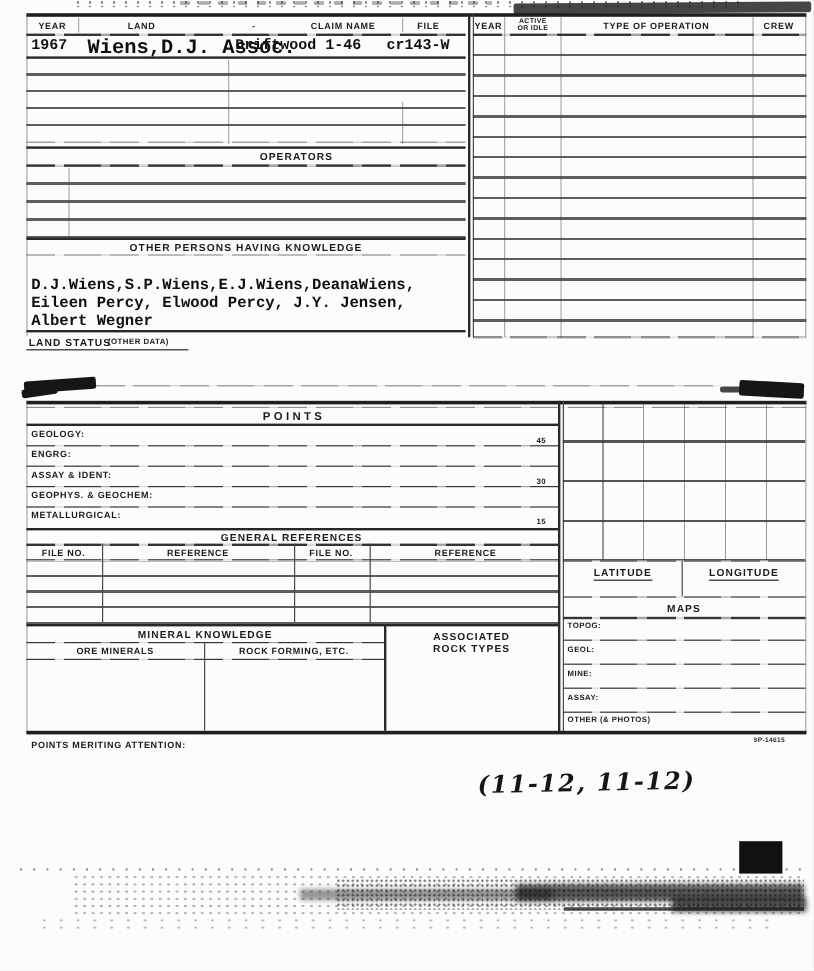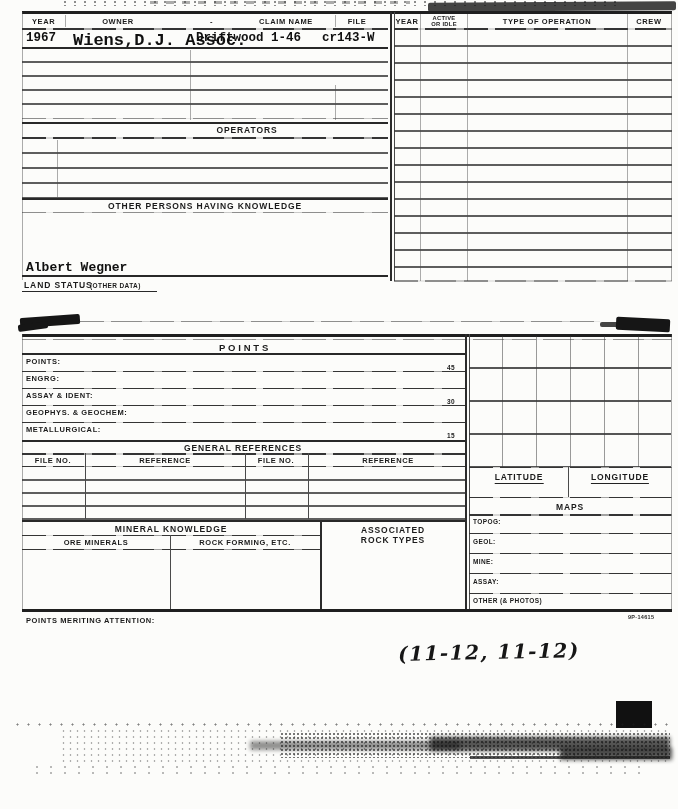--- a/index.html
+++ b/index.html
@@ -49,21 +49,21 @@
 <div class="page">
 
   <div class="speck" style="left:60px;top:0;width:560px;height:6px;background-size:10px 4px;opacity:.5;"></div>
   <div class="abs" style="left:150px;top:1px;width:260px;height:3px;opacity:.4;background:repeating-linear-gradient(90deg,#333 0 8px,transparent 8px 16px);"></div>
   <div class="blot" style="left:428px;top:2px;width:248px;height:9px;opacity:.8;transform:skewY(-.4deg);"></div>
 
   <div class="ln thick" style="left:22px;top:11px;width:650px;"></div>
   <div class="vln faint" style="left:22px;top:12px;height:268px;"></div>
 
   <span class="abs lbl s7" style="left:32px;top:17px;">YEAR</span>
-  <span class="abs lbl s7 ctr" style="left:118px;top:17px;">OWNER</span>
+  <span class="abs lbl s7 ctr" style="left:118px;top:17px;">LAND</span>
   <span class="abs lbl s7" style="left:210px;top:17px;">-</span>
   <span class="abs lbl s7 ctr" style="left:263px;top:17px;margin-left:23px;">CLAIM NAME</span>
   <span class="abs lbl s7 ctr" style="left:357px;top:17px;">FILE</span>
   <div class="vln faint" style="left:65px;top:15px;height:12px;"></div>
   <div class="vln faint" style="left:335px;top:15px;height:12px;"></div>
   <div class="ln" style="left:22px;top:28px;width:366px;"></div>
 
   <span class="abs type" style="left:26px;top:31px;font-size:12.5px;">1967</span>
   <span class="abs type" style="left:73px;top:31px;font-size:17px;">Wiens,D.J. Assoc.</span>
   <span class="abs type" style="left:196px;top:31px;font-size:12.5px;">Driftwood 1-46</span>
@@ -77,20 +77,22 @@
 
   <div class="ln solid" style="left:22px;top:122px;width:366px;"></div>
   <span class="abs lbl s8 ctr" style="left:205px;top:125px;margin-left:42px;">OPERATORS</span>
   <div class="ln" style="left:22px;top:137px;width:366px;"></div>
   <div class="rowlines" style="left:22px;top:139px;width:366px;height:60px;--gap:13px;--pitch:15px;"></div>
   <div class="vln faint" style="left:57px;top:140px;height:57px;"></div>
 
   <div class="ln solid" style="left:22px;top:198px;width:366px;"></div>
   <span class="abs lbl s8 ctr" style="left:205px;top:201px;">OTHER PERSONS HAVING KNOWLEDGE</span>
   <div class="ln thin faint" style="left:22px;top:212px;width:366px;"></div>
+  <span class="abs type" style="left:26px;top:230px;font-size:13px;">D.J.Wiens,S.P.Wiens,E.J.Wiens,DeanaWiens,</span>
+  <span class="abs type" style="left:26px;top:245px;font-size:13px;">Eileen Percy, Elwood Percy, J.Y. Jensen,</span>
   <span class="abs type" style="left:26px;top:260px;font-size:13px;">Albert Wegner</span>
   <div class="ln solid" style="left:22px;top:275px;width:366px;"></div>
 
   <span class="abs lbl s8" style="left:24px;top:280px;">LAND STATUS</span>
   <span class="abs lbl s6" style="left:90px;top:281.5px;">(OTHER DATA)</span>
   <div class="ln thin solid" style="left:22px;top:291px;width:135px;"></div>
 
   <div class="vln dark" style="left:390px;top:12px;height:269px;"></div>
   <div class="vln" style="left:394px;top:12px;height:269px;"></div>
   <span class="abs lbl s7 ctr" style="left:407px;top:17px;">YEAR</span>
@@ -114,21 +116,21 @@
 
   <div class="ln thick" style="left:22px;top:334px;width:650px;"></div>
   <div class="ln thin faint" style="left:22px;top:339px;width:650px;"></div>
   <div class="vln faint" style="left:22px;top:334px;height:277px;"></div>
   <div class="vln dark" style="left:465px;top:334px;height:277px;"></div>
   <div class="vln" style="left:469px;top:334px;height:277px;"></div>
   <div class="vln faint" style="left:671px;top:334px;height:277px;"></div>
 
   <span class="abs lbl s9 ctr" style="left:245px;top:342px;">POINTS</span>
   <div class="ln solid" style="left:22px;top:353px;width:443px;"></div>
-  <span class="abs lbl s7" style="left:26px;top:357px;">POINTS:</span>
+  <span class="abs lbl s7" style="left:26px;top:357px;">GEOLOGY:</span>
   <div class="ln thin" style="left:22px;top:371px;width:443px;"></div>
   <span class="abs lbl s7" style="left:26px;top:374px;">ENGRG:</span>
   <div class="ln thin" style="left:22px;top:388px;width:443px;"></div>
   <span class="abs lbl s7" style="left:26px;top:391px;">ASSAY &amp; IDENT:</span>
   <div class="ln thin" style="left:22px;top:405px;width:443px;"></div>
   <span class="abs lbl s7" style="left:26px;top:408px;">GEOPHYS. &amp; GEOCHEM:</span>
   <div class="ln thin" style="left:22px;top:422px;width:443px;"></div>
   <span class="abs lbl s7" style="left:26px;top:425px;">METALLURGICAL:</span>
   <span class="abs lbl s6" style="left:447px;top:364px;">45</span>
   <span class="abs lbl s6" style="left:447px;top:398px;">30</span>

